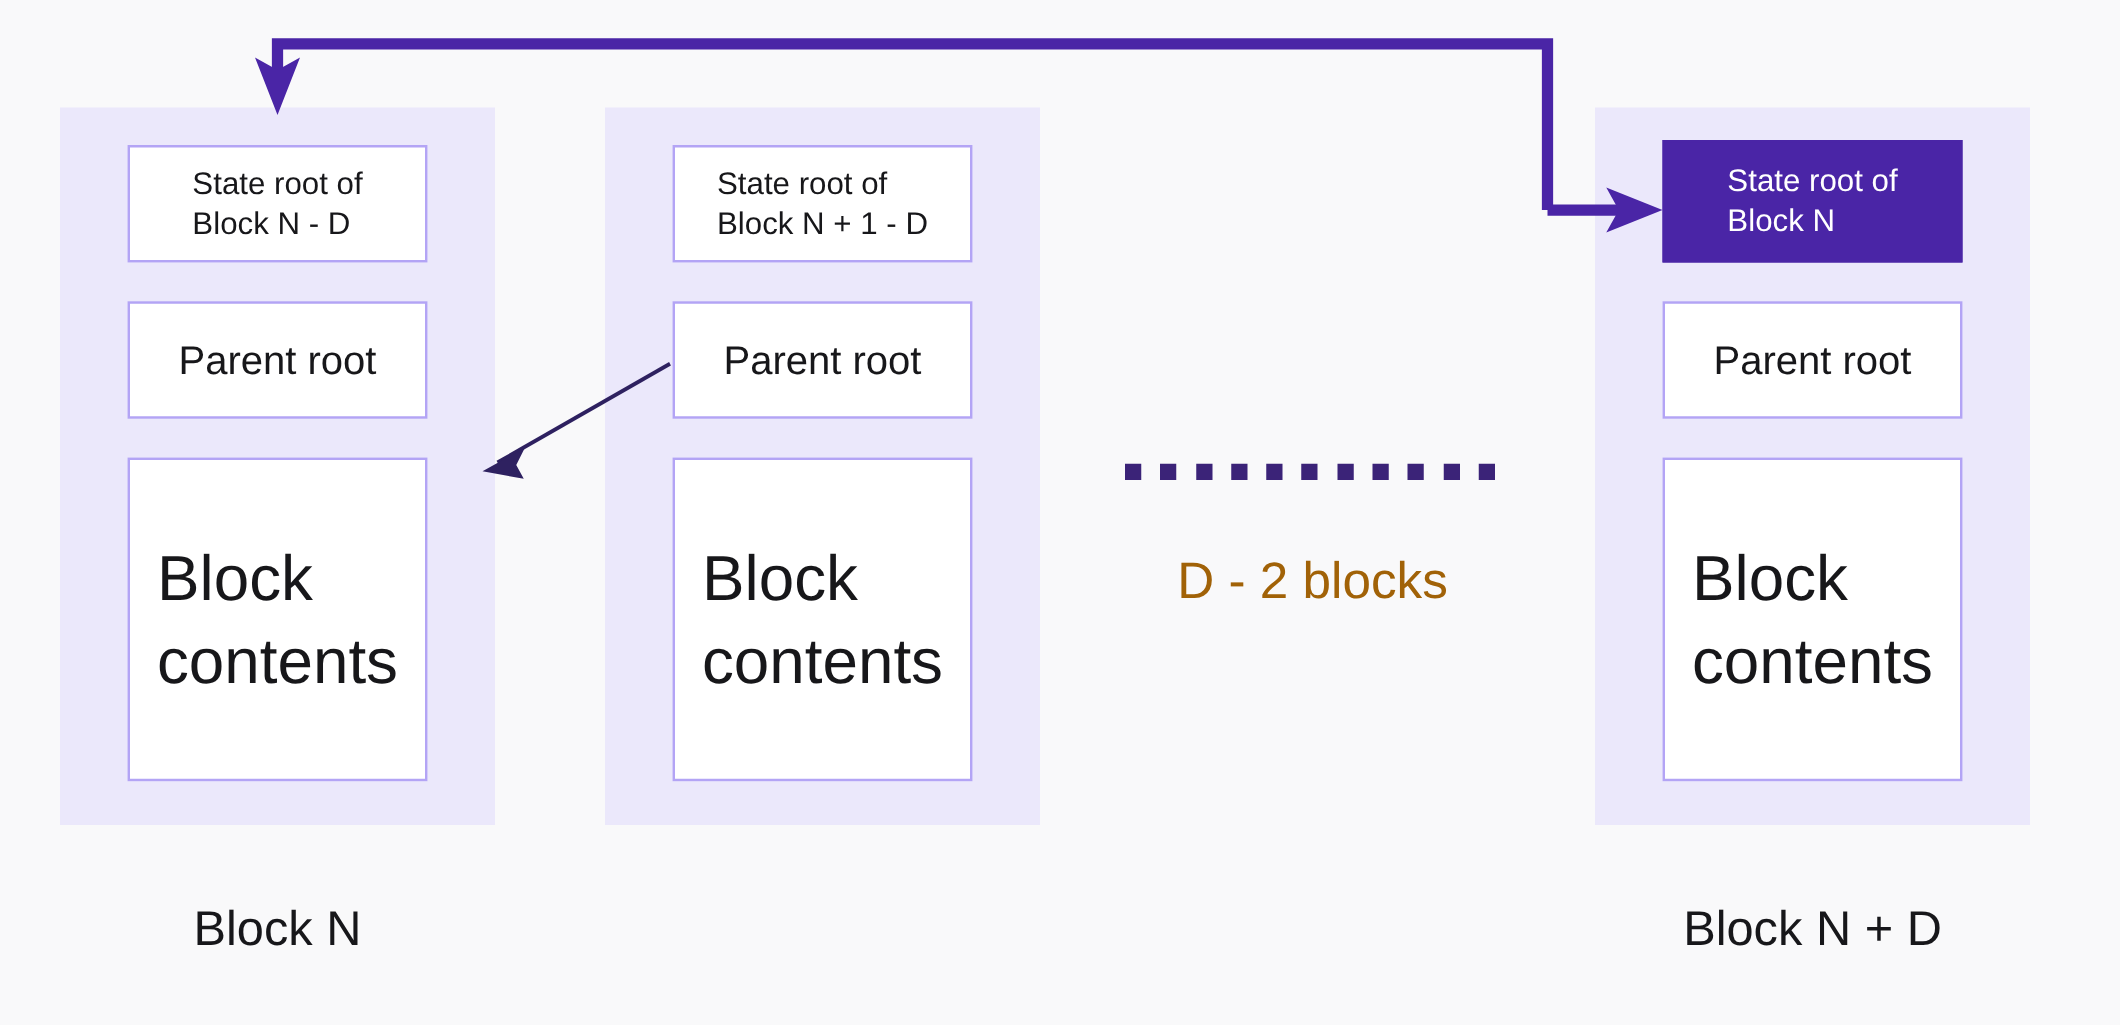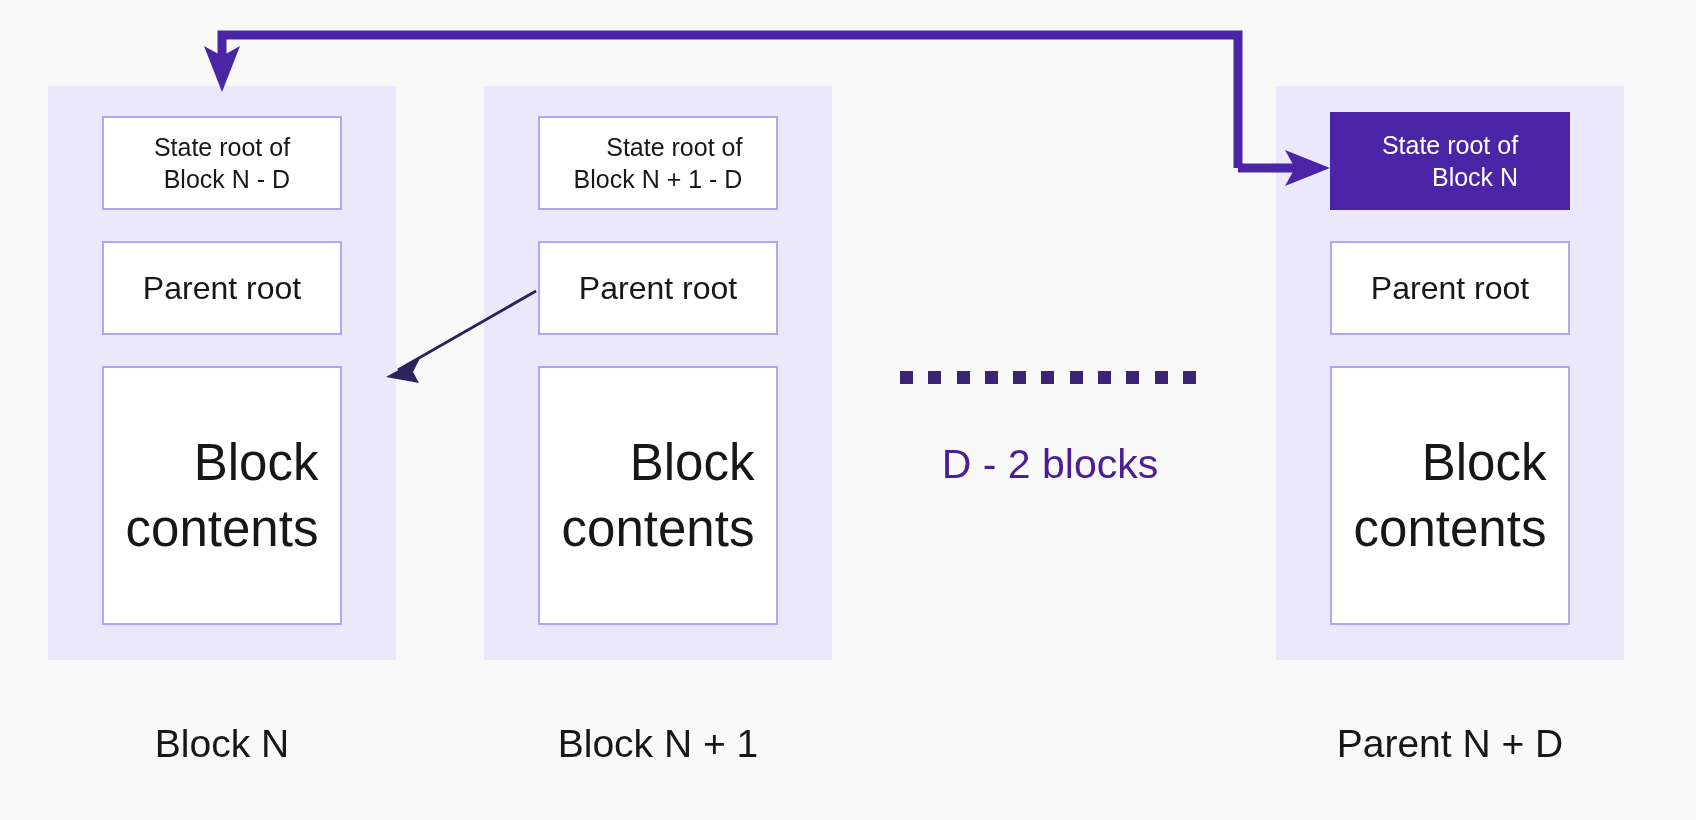--- a/index.html
+++ b/index.html
@@ -29,21 +29,21 @@
 
   
   .box {
     position: absolute;
     box-sizing: border-box;
     background: #ffffff;
     border: 2px solid #b3a4f5;
     display: flex;
     align-items: center;
     justify-content: center;
-    text-align: right;
+    text-align: left;
     color: #17171a;
     line-height: 1.28;
     white-space: pre-line;
   }
   .box.state-root {
     font-size: 25px;
   }
   .box.parent-root {
     font-size: 32px;
   }
@@ -62,21 +62,21 @@
     font-size: 39px;
     color: #17171a;
     text-align: center;
     white-space: nowrap;
   }
 
   
   .gap-label {
     position: absolute;
     font-size: 41px;
-    color: #4c1d95;
+    color: #a16207;
     text-align: center;
     white-space: nowrap;
   }
 
   .dots {
     position: absolute;
     display: flex;
     justify-content: space-between;
     align-items: center;
   }
@@ -117,21 +117,20 @@
   <div class="panel" style="left:484px; top:86px; width:348px; height:574px;"></div>
 
   <div class="box state-root" style="left:538px; top:116px; width:240px; height:94px;">State root of
 Block N + 1 - D</div>
 
   <div class="box parent-root" style="left:538px; top:241px; width:240px; height:94px;">Parent root</div>
 
   <div class="box contents" style="left:538px; top:366px; width:240px; height:259px;">Block
 contents</div>
 
-  <div class="caption" style="left:484px; top:722px; width:348px;">Block N + 1</div>
 
   <div class="dots" style="left:900px; top:371px; width:296px; height:13px;">
     <span></span>
     <span></span>
     <span></span>
     <span></span>
     <span></span>
     <span></span>
     <span></span>
     <span></span>
@@ -145,21 +144,21 @@
   <div class="panel" style="left:1276px; top:86px; width:348px; height:574px;"></div>
 
   <div class="box state-root highlight" style="left:1330px; top:112px; width:240px; height:98px;">State root of
 Block N</div>
 
   <div class="box parent-root" style="left:1330px; top:241px; width:240px; height:94px;">Parent root</div>
 
   <div class="box contents" style="left:1330px; top:366px; width:240px; height:259px;">Block
 contents</div>
 
-  <div class="caption" style="left:1276px; top:722px; width:348px;">Parent N + D</div>
+  <div class="caption" style="left:1276px; top:722px; width:348px;">Block N + D</div>
 
   <svg id="arrows" viewBox="0 0 1696 820" width="1696" height="820">
 
     <g>
 
       <path d="M 1238 168 L 1238 35 L 222 35 L 222 62" fill="none" stroke="#4a25a6" stroke-width="9" stroke-linecap="butt" stroke-linejoin="miter"></path>
 
       <polygon points="222,92 204,46 222,56 240,46" fill="#4a25a6"></polygon>
 
       <path d="M 1238 168 L 1318 168" fill="none" stroke="#4a25a6" stroke-width="9"></path>

